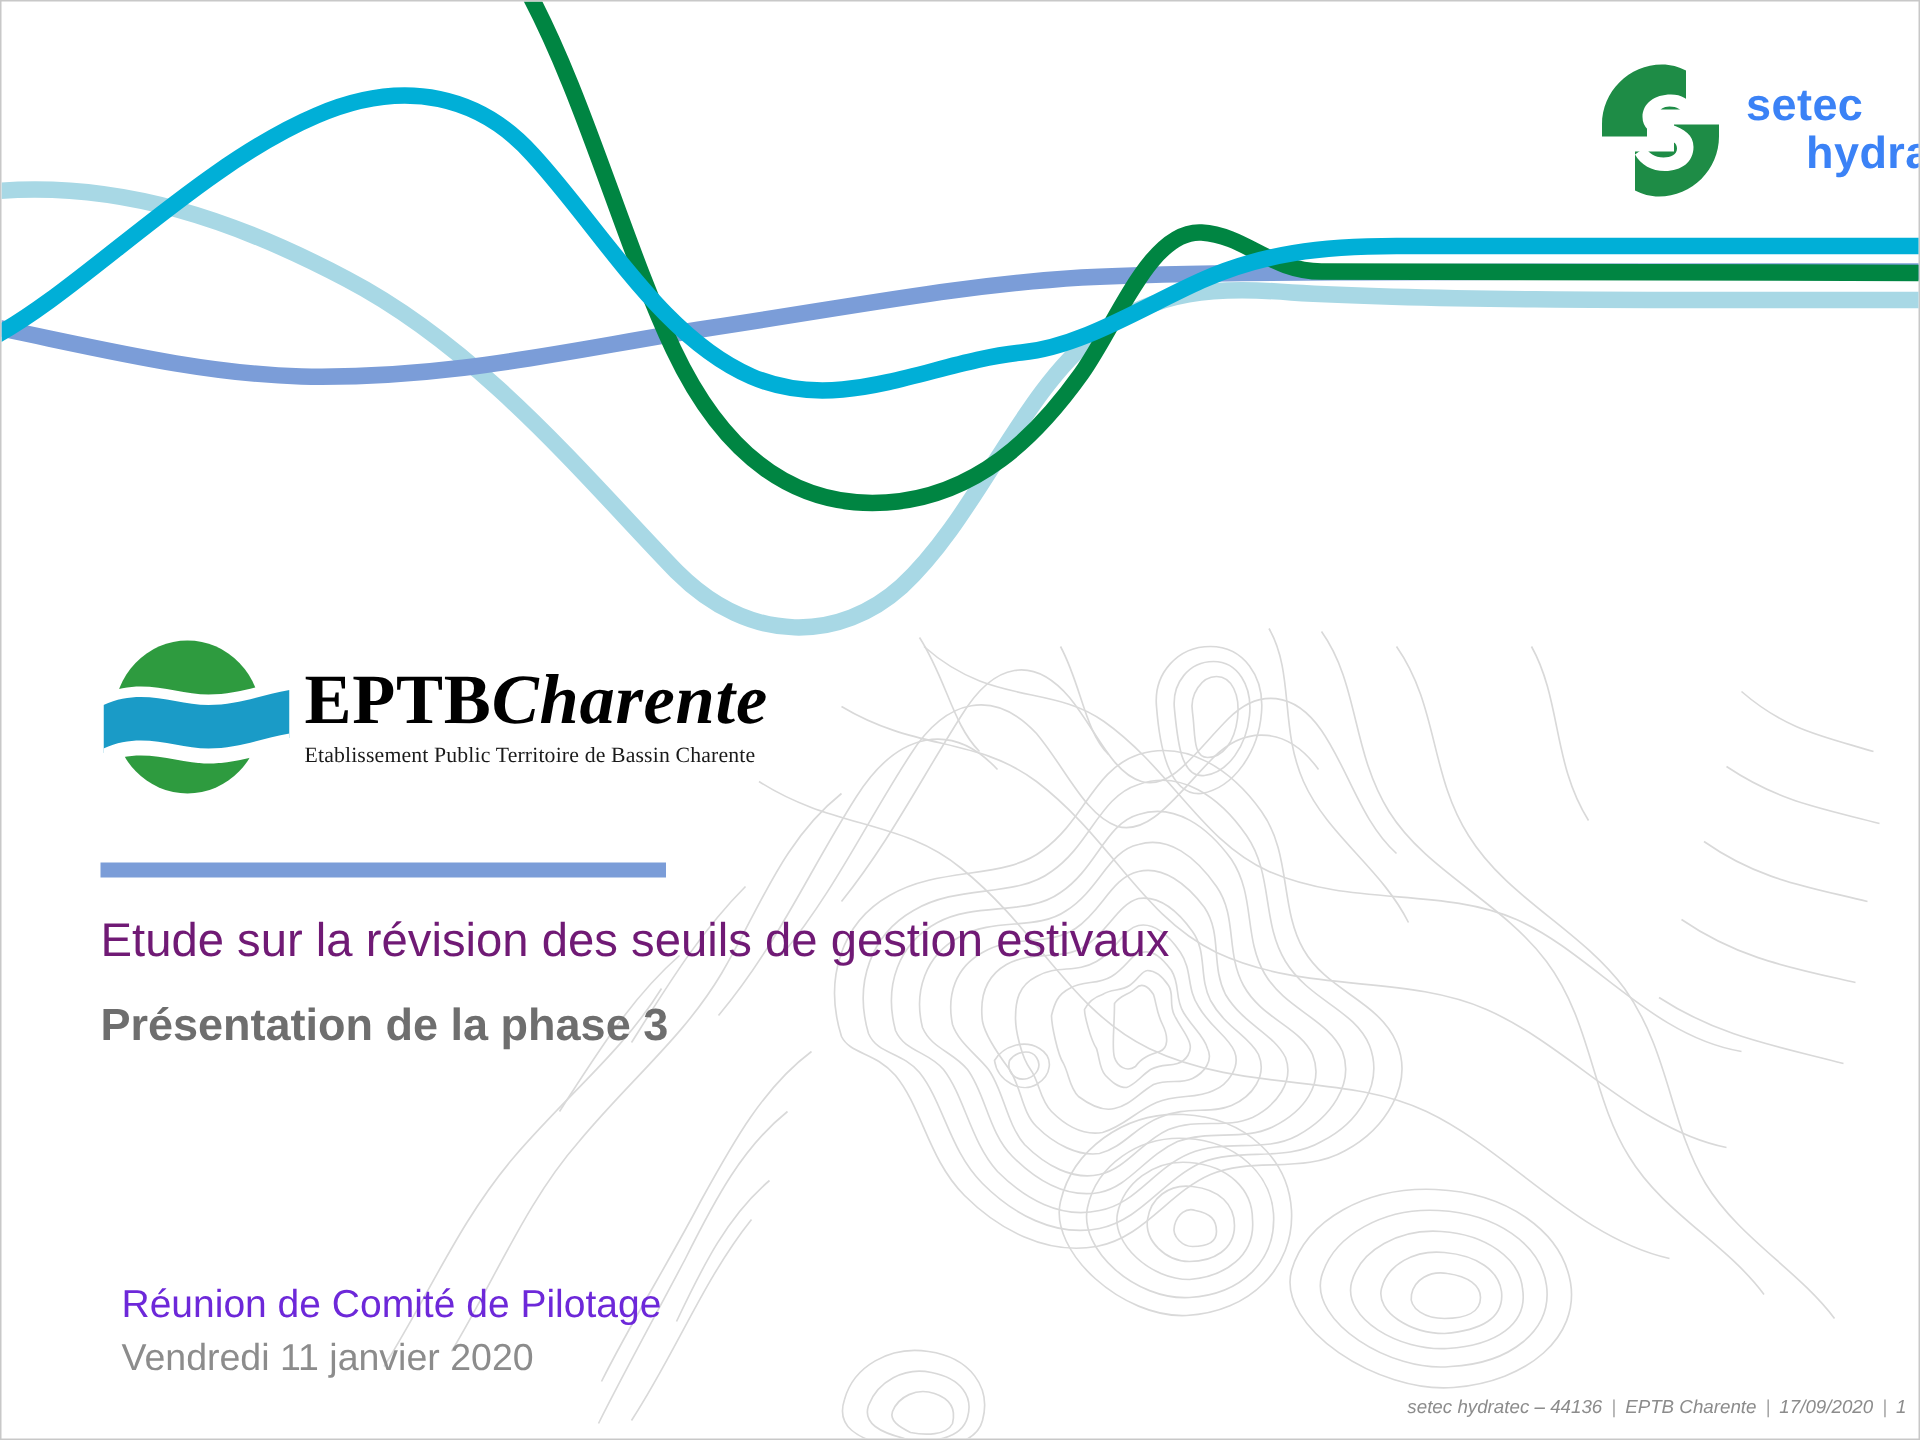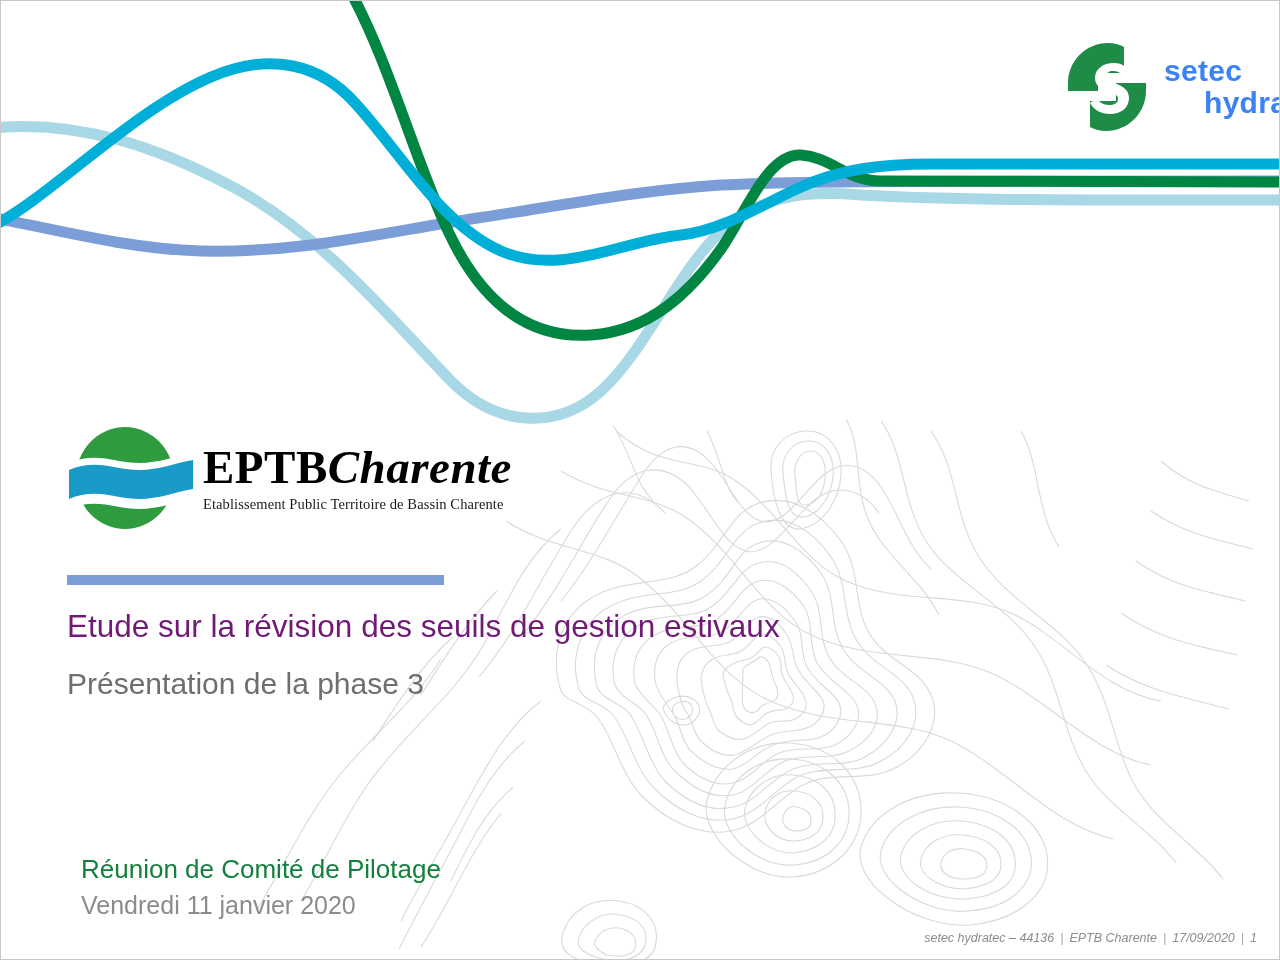--- a/index.html
+++ b/index.html
@@ -116,53 +116,53 @@
   }
   .title-line {
     font-size: 31.5px;
     font-weight: 400;
     color: #701a75;
     line-height: 1.27;
     white-space: nowrap;
   }
   #subtitle-bold {
     font-size: 30px;
-    font-weight: 400;
+    font-weight: 700;
     color: #6e6e6e;
     margin-top: 21px;
     white-space: nowrap;
   }
 
   
   #meeting-block {
     position: absolute;
     left: 80px;
     top: 853px;
     z-index: 5;
   }
   #meeting-title {
     font-size: 26px;
     font-weight: 400;
-    color: #15803d;
+    color: #6d28d9;
     line-height: 1.2;
     white-space: nowrap;
   }
   #meeting-date {
     font-size: 25px;
     font-weight: 400;
     color: #8c8c8c;
     line-height: 1.2;
     margin-top: 5px;
     white-space: nowrap;
   }
 
   
   #footer {
     position: absolute;
-    right: 22px;
+    right: 8px;
     bottom: 14px;
     z-index: 5;
     font-size: 12.5px;
     font-style: italic;
     color: #8c8c8c;
     white-space: nowrap;
     display: flex;
     align-items: center;
   }
   #footer .sep {

